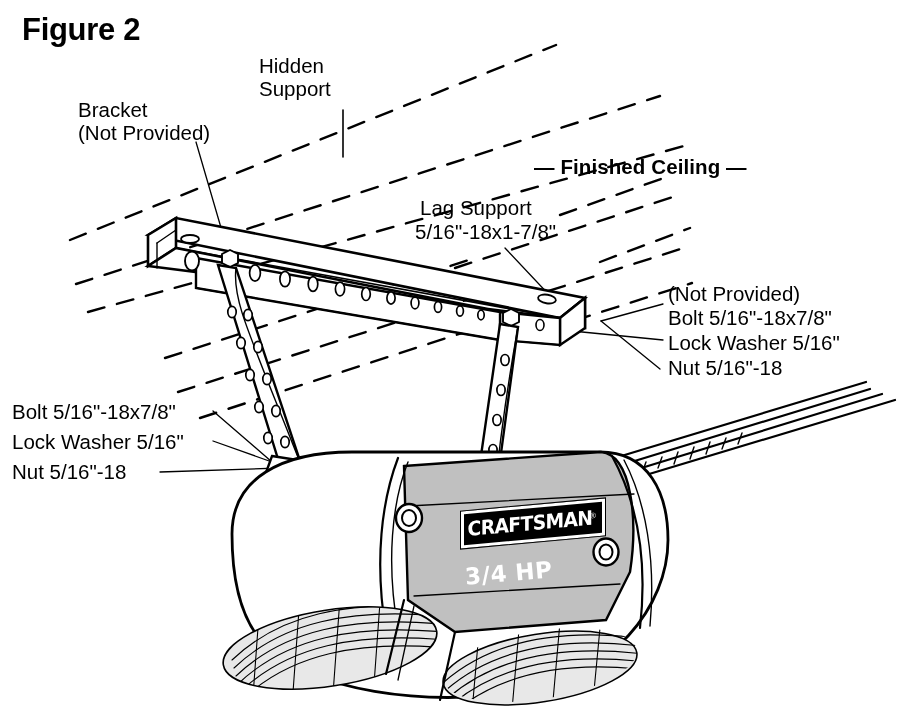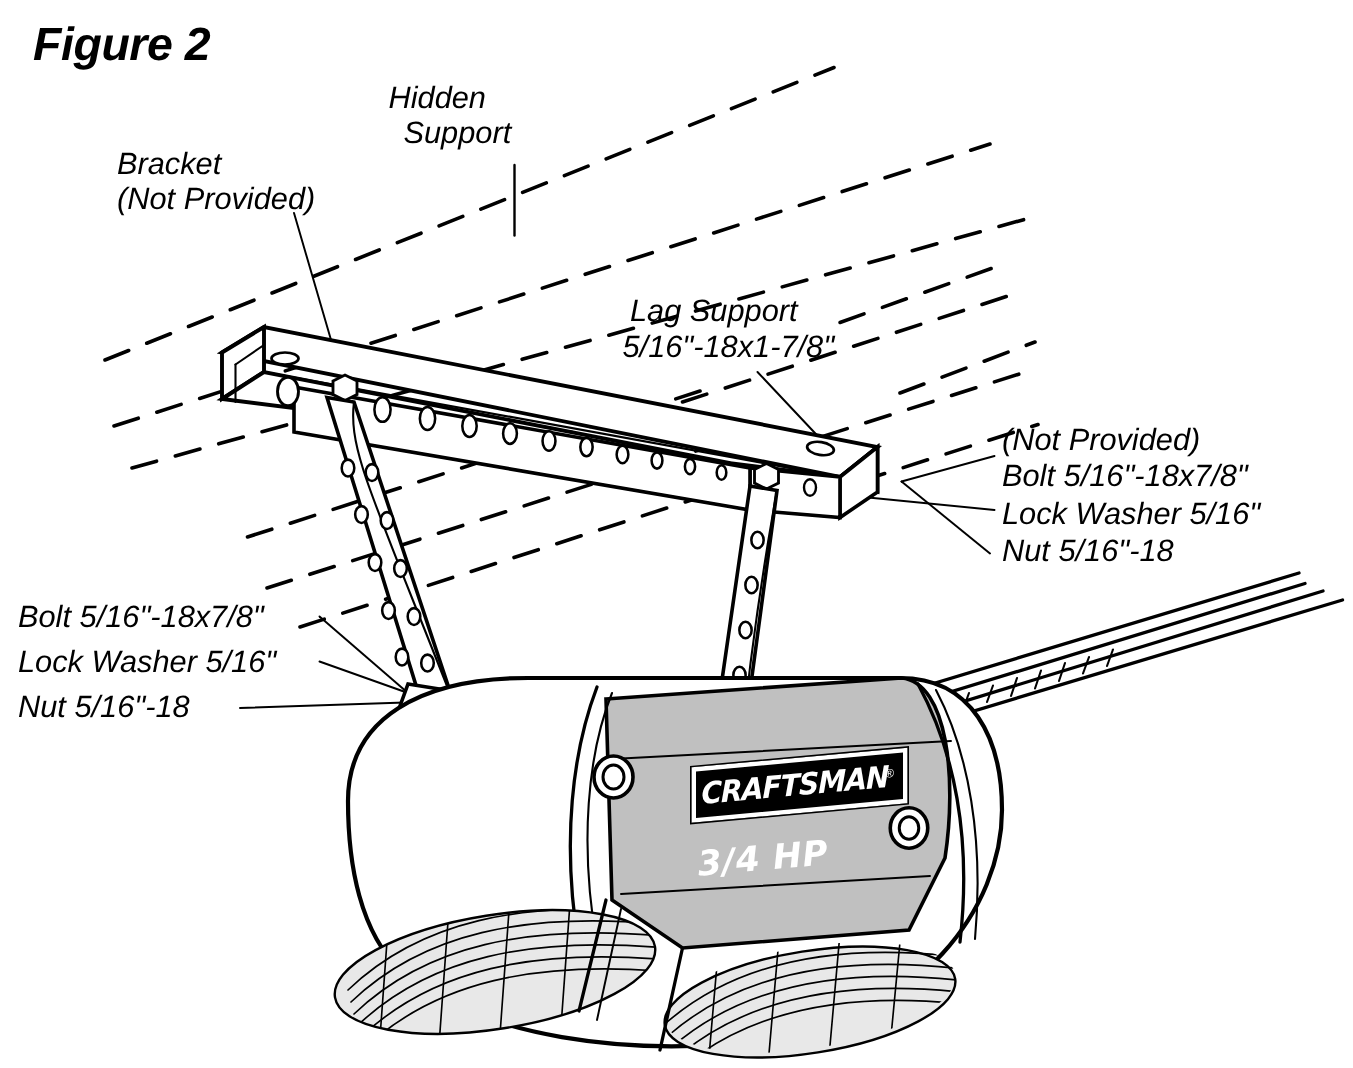--- a/index.html
+++ b/index.html
@@ -1,21 +1,21 @@
 <!DOCTYPE html>
 <html><head>
 <meta charset="utf-8">
 <style>
   html,body{margin:0;padding:0;background:#ffffff;}
   body{
     width:902px;height:712px;overflow:hidden;position:relative;
     font-family:"Liberation Sans","DejaVu Sans",sans-serif;
     color:#000;
   }
-  #stage{position:absolute;left:0;top:0;width:902px;height:592px;font-style:italic;}
+  #stage{position:absolute;left:0;top:0;width:902px;height:592px;}
   svg.layer{position:absolute;left:0;top:0;width:902px;height:712px;}
   .lbl{position:absolute;white-space:pre;line-height:1.14;color:#000;}
   .fig-title{font-size:31px;font-weight:bold;letter-spacing:-0.3px;}
   .plain{font-size:20.5px;text-align:center;}
   .bold{font-size:20.5px;font-weight:bold;letter-spacing:0.1px;}
   .logo-wrap{position:absolute;}
   .logo-box{
     background:#000;border:3px solid #fff;outline:1px solid #000;
     padding:3px 6px 4px 6px;
     transform:skewY(-5.2deg);
@@ -254,22 +254,23 @@
       </g>
     </g>
   </svg>
 
   <div class="lbl fig-title" style="left:22px;top:12px;">Figure 2</div>
 
   <div class="lbl plain" style="left:78px;top:98px;">Bracket</div>
   <div class="lbl plain" style="left:78px;top:121px;">(Not Provided)</div>
 
   <div class="lbl plain" style="left:259px;top:54px;">Hidden</div>
-  <div class="lbl plain" style="left:269px;top:77px;">Support</div>
-
+  <div class="lbl plain" style="left:259px;top:77px;">Support</div>
+
+  <div class="lbl bold" style="left:534px;top:155px;">— Finished Ceiling —</div>
 
   <div class="lbl plain" style="left:420px;top:196px;">Lag Support</div>
   <div class="lbl plain" style="left:415px;top:220px;">5/16"-18x1-7/8"</div>
 
   <div class="lbl plain" style="left:668px;top:282px;">(Not Provided)</div>
   <div class="lbl plain" style="left:668px;top:306px;">Bolt 5/16"-18x7/8"</div>
   <div class="lbl plain" style="left:668px;top:331px;">Lock Washer 5/16"</div>
   <div class="lbl plain" style="left:668px;top:356px;">Nut 5/16"-18</div>
 
   <div class="lbl plain" style="left:12px;top:400px;">Bolt 5/16"-18x7/8"</div>

